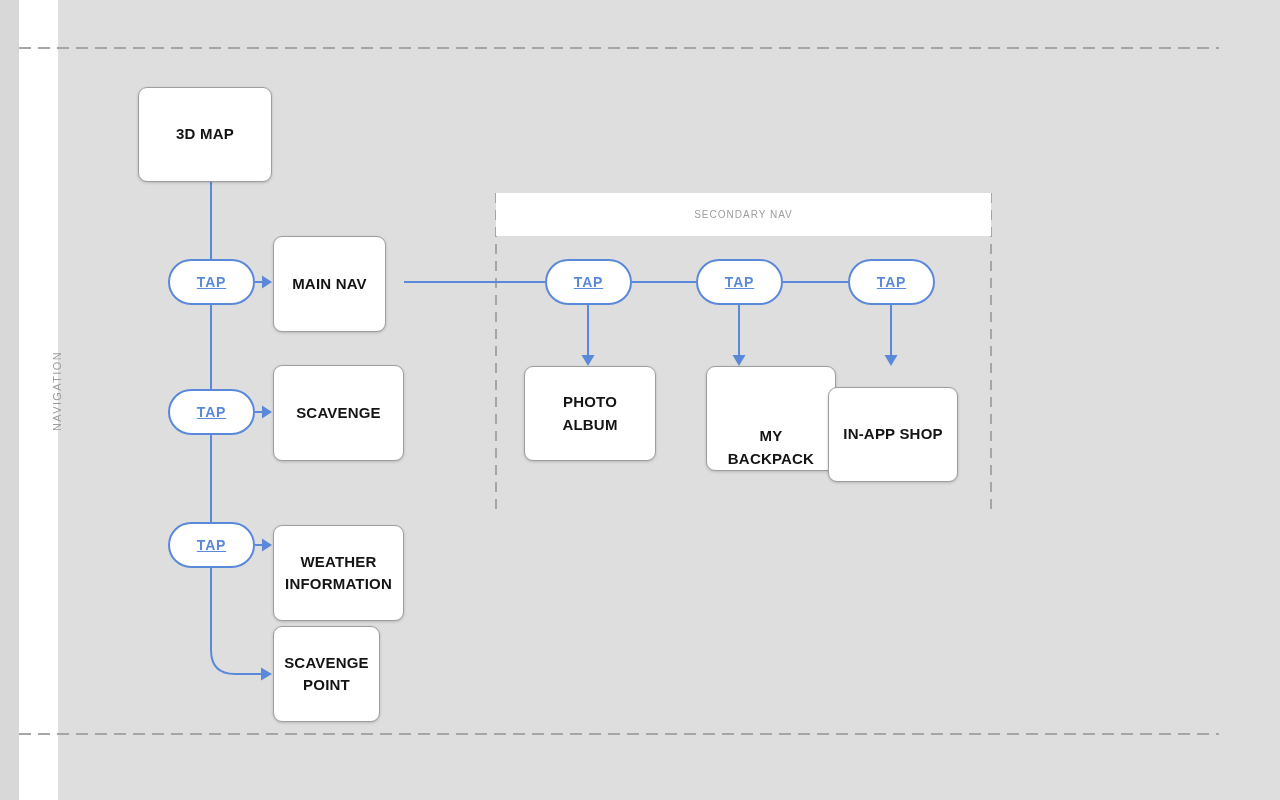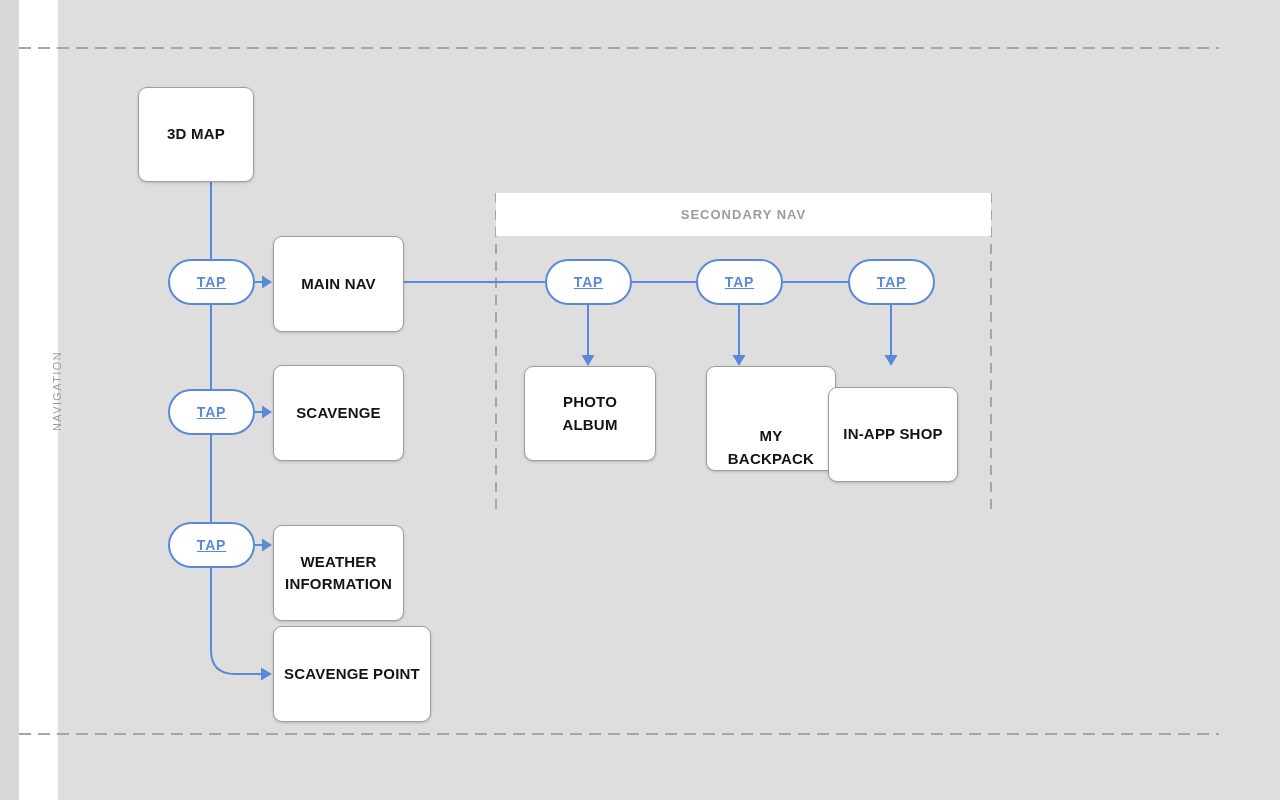--- a/index.html
+++ b/index.html
@@ -32,40 +32,40 @@
     position: absolute; left: 0; top: 0; width: 1280px; height: 800px;
     z-index: 1; pointer-events: none;
   }
 
   .secondary-nav-bar {
     position: absolute; left: 496px; top: 193px; width: 495px; height: 43px;
     background: #ffffff; z-index: 2;
     display: flex; align-items: center; justify-content: center;
   }
   .secondary-nav-label {
-    color: #9c9c9c; font-size: 13px; letter-spacing: 1px; font-weight: 700;
+    color: #9c9c9c; font-size: 10px; letter-spacing: 1px; font-weight: 400;
   }
 
   .node {
     position: absolute; z-index: 3;
     background: #ffffff;
     border: 1px solid #9e9e9e;
     border-radius: 9px;
     box-shadow: 0 1px 3px rgba(0,0,0,0.18);
     display: flex; align-items: center; justify-content: center;
     text-align: center;
     color: #141414; font-size: 15px; font-weight: 700; letter-spacing: 0.2px;
     line-height: 1.5;
     padding: 0 9px; box-sizing: border-box;
   }
-  .node-3dmap   { left: 138px; top:  87px; width: 116px; height: 95px; }
-  .node-mainnav { left: 273px; top: 236px; width: 131px; height: 96px; }
+  .node-3dmap   { left: 138px; top:  87px; width: 134px; height: 95px; }
+  .node-mainnav { left: 273px; top: 236px; width: 113px; height: 96px; }
   .node-profile { left: 273px; top: 365px; width: 131px; height: 96px; }
   .node-weather { left: 273px; top: 497px; width: 131px; height: 96px; margin-top: 28px; }
-  .node-scavenge{ left: 273px; top: 626px; width: 158px; height: 96px; }
+  .node-scavenge{ left: 273px; top: 626px; width: 107px; height: 96px; }
   .node-photo   { left: 524px; top: 366px; width: 132px; height: 95px; }
   .node-backpack{ left: 706px; top: 366px; width: 130px; height: 105px; align-items: flex-end; }
   .node-shop    { left: 828px; top: 366px; width: 130px; height: 95px; margin-top: 21px; }
 
   .tap-pill {
     position: absolute; z-index: 3;
     width: 87px; height: 46px; box-sizing: border-box;
     background: #ffffff;
     border: 2px solid #5b89d9;
     border-radius: 23px;

